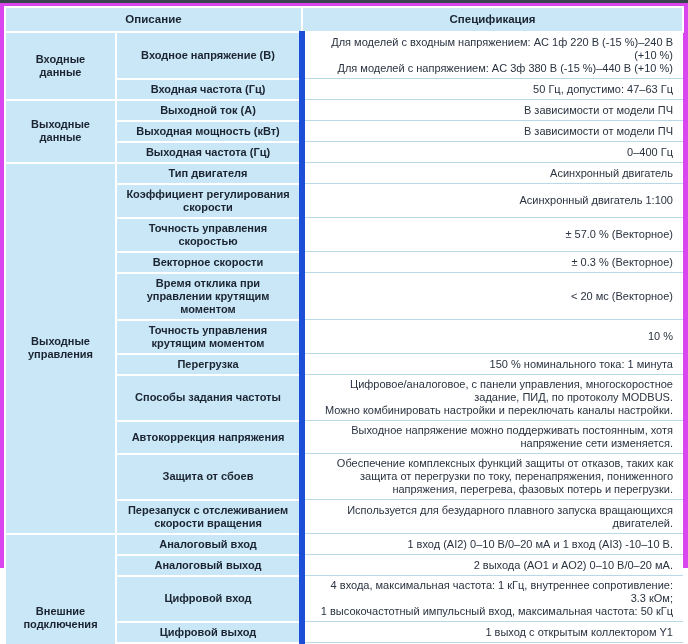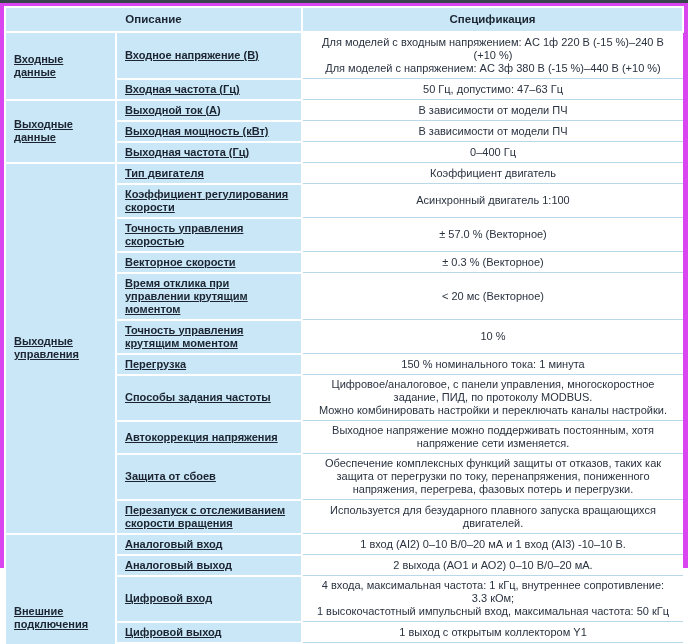--- a/index.html
+++ b/index.html
@@ -43,30 +43,30 @@
     font-weight: bold;
     text-align: center;
     padding: 5px 4px;
     font-size: 11.5px;
     color: #1b2430;
   }
   td.group-cell, td.param-cell {
     background: #c9e7f7;
     border: 2px solid #ffffff;
     font-weight: bold;
+    text-align: center;
     vertical-align: middle;
     padding: 3px 8px;
     color: #1b2430;
-    text-decoration: underline;
   }
   td.spec-cell {
     background: #ffffff;
-    border-left: 2px solid #1d4ed8;
+    border-left: 6px solid #1d4ed8;
     border-bottom: 1px solid #b9d8e8;
-    text-align: center;
+    text-align: right;
     vertical-align: middle;
     padding: 3px 10px;
     white-space: pre-line;
     color: #2a3340;
   }
 </style>
 </head>
 <body>
 
 <div class="page">
@@ -103,21 +103,21 @@
           <td class="param-cell">Выходная мощность (кВт)</td>
           <td class="spec-cell">В зависимости от модели ПЧ</td>
         </tr>
         <tr>
           <td class="param-cell">Выходная частота (Гц)</td>
           <td class="spec-cell">0–400 Гц</td>
         </tr>
         <tr>
           <td class="group-cell" rowspan="11">Выходные управления</td>
           <td class="param-cell">Тип двигателя</td>
-          <td class="spec-cell">Коэффициент двигатель</td>
+          <td class="spec-cell">Асинхронный двигатель</td>
         </tr>
         <tr>
           <td class="param-cell">Коэффициент регулирования скорости</td>
           <td class="spec-cell">Асинхронный двигатель 1:100</td>
         </tr>
         <tr>
           <td class="param-cell">Точность управления скоростью</td>
           <td class="spec-cell">± 57.0 % (Векторное)</td>
         </tr>
         <tr>

